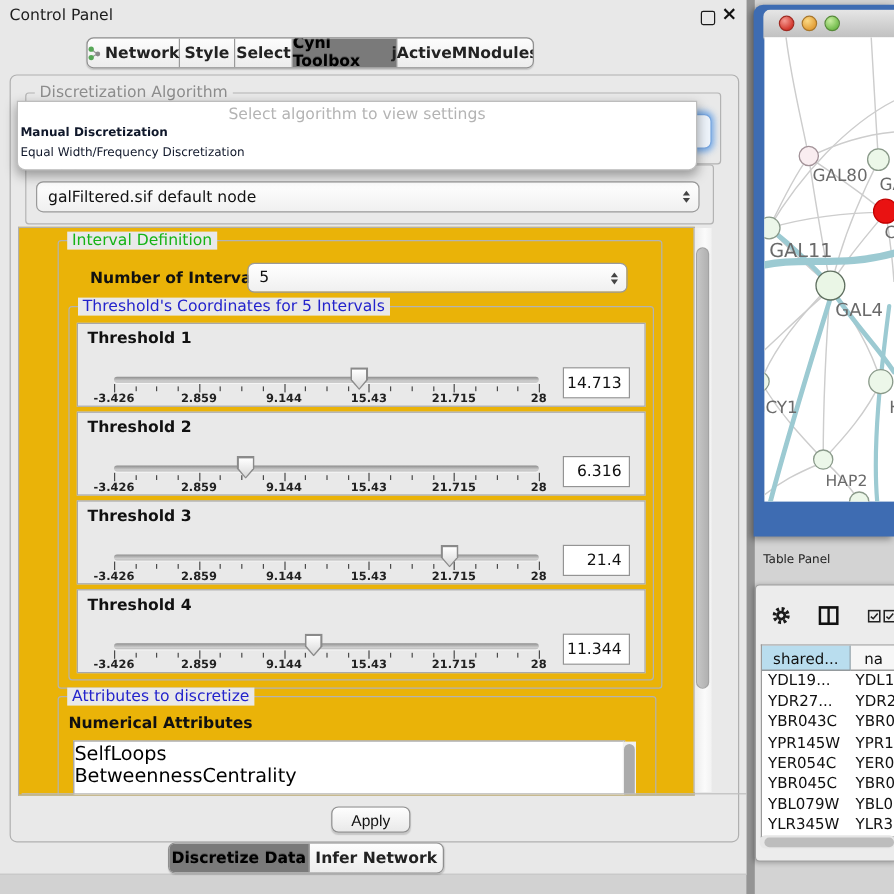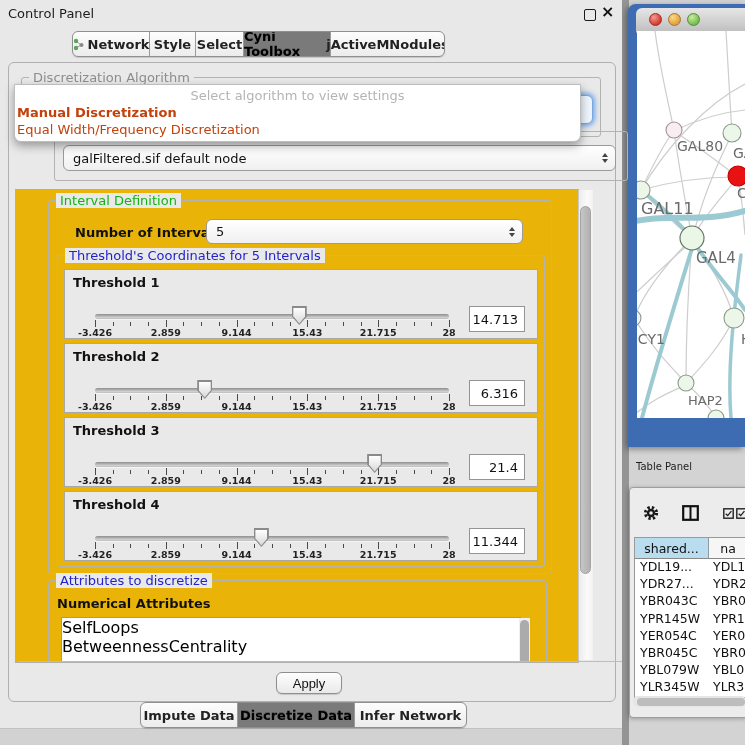--- a/index.html
+++ b/index.html
@@ -39,21 +39,21 @@
   .spin .up{border-bottom:4.5px solid #444;}
   .spin .dn{border-top:4.5px solid #444;}
 
   .focus-combo{left:28px;top:94px;width:562px;height:27px;border-radius:6px;background:#eef4fb;
         border:1px solid #79a7e0;box-shadow:0 0 5px 2px rgba(94,156,229,.85);}
 
   
   .popup{left:14px;top:84px;width:565px;height:56px;background:#fff;border:1px solid #bdbdbd;
          border-radius:0 0 7px 7px;box-shadow:0 4px 10px rgba(0,0,0,.35);z-index:30;}
   .pp-prompt{position:absolute;left:0;top:3px;width:100%;text-align:center;color:#b4b4b4;font-size:13px;}
-  .pp-opt{position:absolute;left:2px;font-size:13px;color:#c2410c;white-space:nowrap;text-align:right;}
+  .pp-opt{position:absolute;left:2px;font-size:10px;color:#0f172a;white-space:nowrap;text-align:right;}
 
   
   .viewport{left:14px;top:188px;width:562px;height:472px;border:1px solid #b0b0b0;background:#eab308;overflow:hidden;}
   .vsb-track{left:577px;top:189px;width:14px;height:470px;background:linear-gradient(90deg,#ececec,#fbfbfb 60%,#f2f2f2);border-left:1px solid #c9c9c9;}
   .vsb-thumb{position:absolute;left:1px;top:16px;width:11px;height:368px;border-radius:6px;
              background:linear-gradient(90deg,#c6c6c6,#b1b1b1);border:1px solid #a3a3a3;box-sizing:border-box;}
 
   
   .thr{position:absolute;left:0;width:474px;height:70px;border:1px solid #a8a8a8;background:#e9e9e9;box-sizing:border-box;}
   .thr-lab{position:absolute;left:8px;top:5px;font-size:13px;font-weight:bold;color:#111;}
@@ -275,21 +275,21 @@
         </div>
       </div>
 
     <div class="abs outer">
 
       <div class="grp" style="left:12px;top:14px;width:578px;height:58px;">
         <span class="grp-t" style="color:#8d8d8d;">Discretization Algorithm</span>
       </div>
       <div class="abs focus-combo" style="left:20px;top:32px;"></div>
 
-      <div class="grp" style="left:12px;top:68px;width:572px;height:48px;margin-left:33px;">
+      <div class="grp" style="left:12px;top:74px;width:572px;height:48px;">
         <span class="grp-t" style="color:#6b6b6b;">Table Data</span>
         <div class="combo" style="left:8px;top:13px;width:553px;height:26px;">
           <span>galFiltered.sif default node</span>
           <span class="spin">
               <i class="up"></i>
               <i class="dn"></i>
             </span>
         </div>
       </div>
 
@@ -479,23 +479,20 @@
       <button class="abs apply" style="top:609px;">Apply</button>
     </div>
 
     <div class="abs popup">
       <div class="pp-prompt">Select algorithm to view settings</div>
       <div class="pp-opt" style="top:20px;font-weight:bold;">Manual Discretization</div>
       <div class="pp-opt" style="top:37px;">Equal Width/Frequency Discretization</div>
     </div>
 
     <div class="abs seg-bar bottom-tabs" id="bottomTabs">
-        <div class="seg" style="width: 97px;">
-          <span>Impute Data</span>
-        </div>
         <div class="seg sel" style="width: 117px;">
           <span>Discretize Data</span>
         </div>
         <div class="seg" style="width: 111px;">
           <span>Infer Network</span>
         </div>
       </div>
   </div>
 
 </div>

